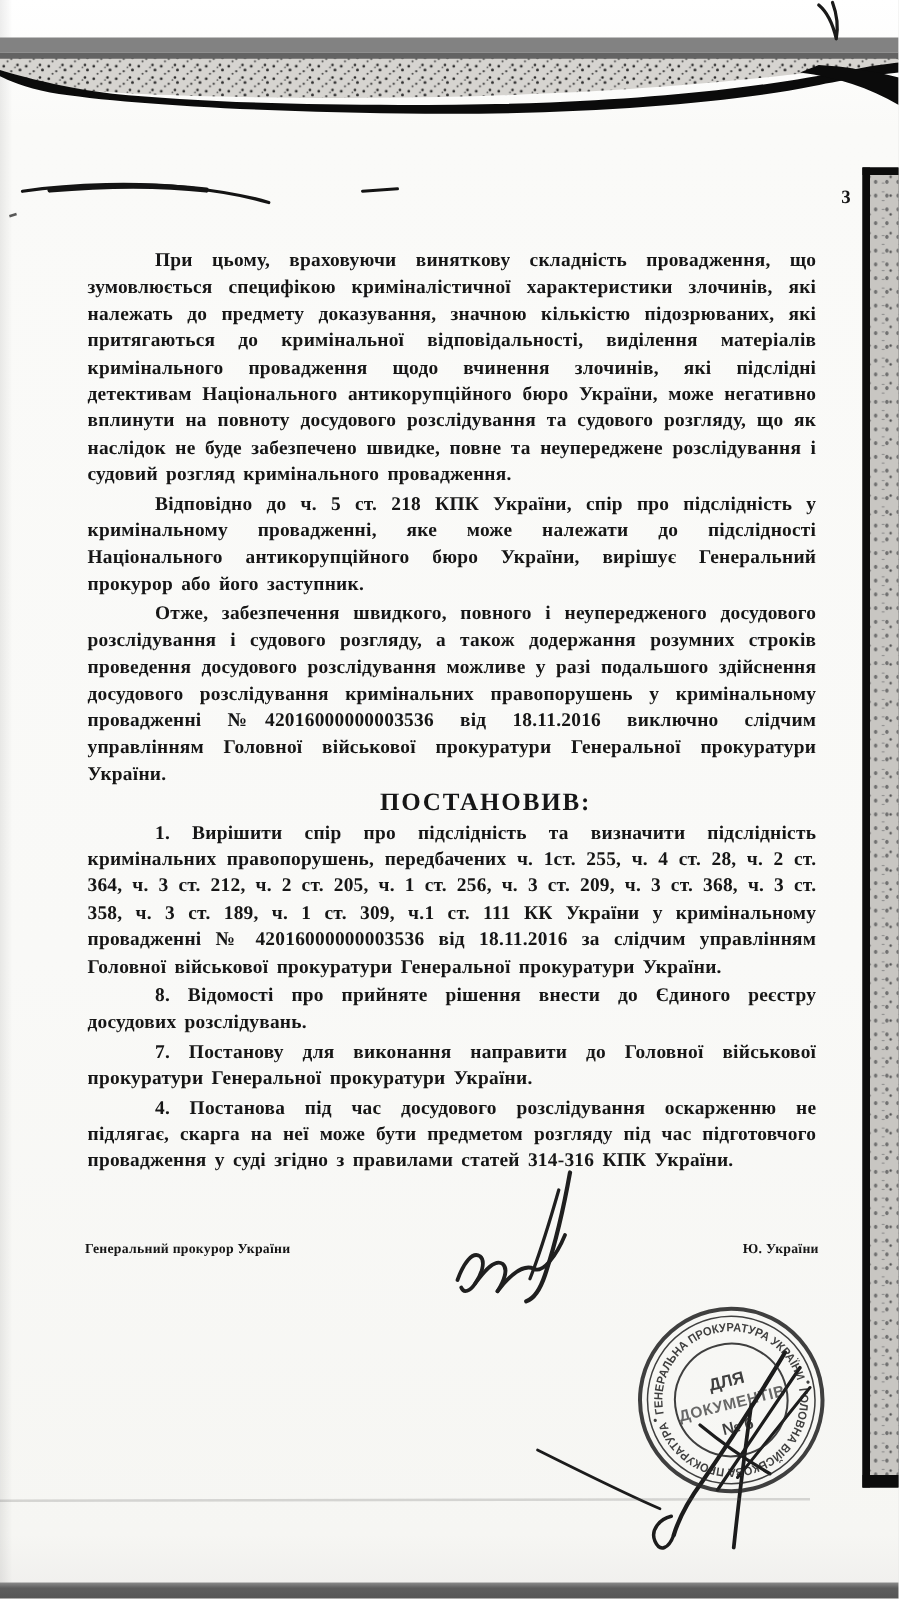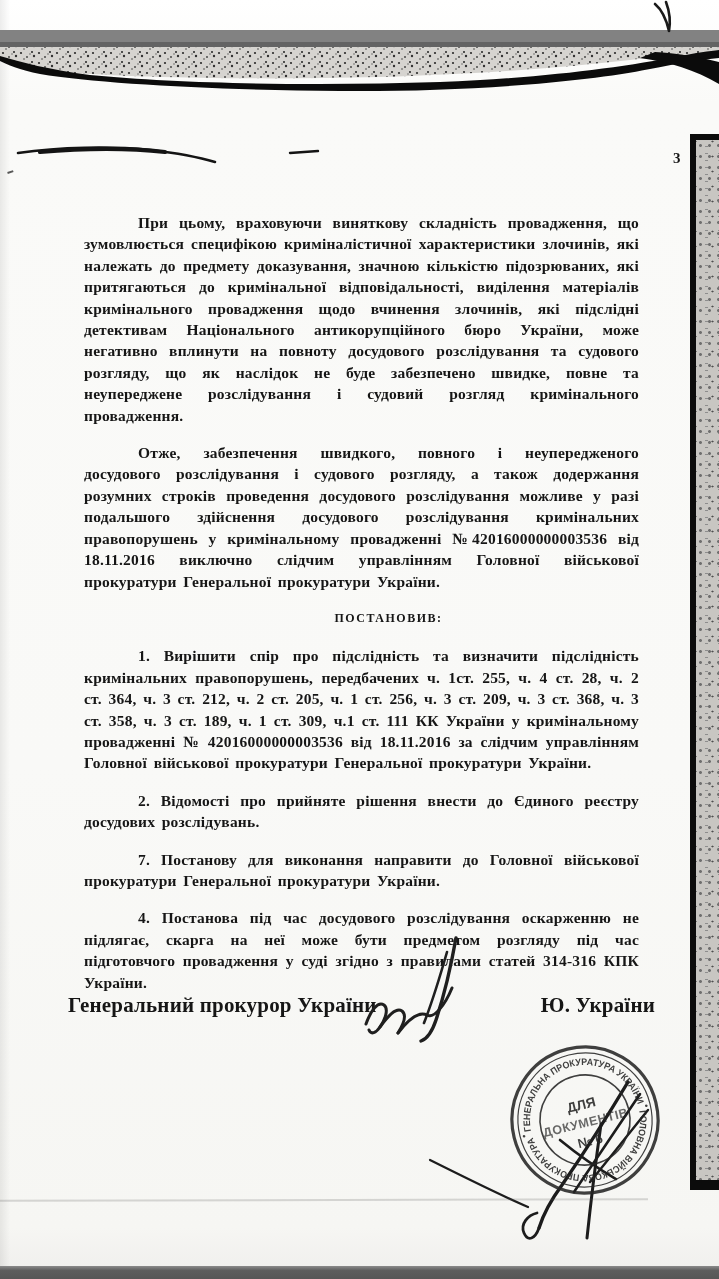--- a/index.html
+++ b/index.html
@@ -32,29 +32,29 @@
   }
   .page-number{
     position:absolute;top:150px;right:38px;
     font-size:15px;font-weight:700;letter-spacing:.5px;
   }
   .doc-flow{
     position:absolute;left:68px;top:196px;width:587px;
     font-size:15.5px;line-height:21.4px;font-weight:700;
     letter-spacing:.2px;word-spacing:2.5px;text-align:justify;
   }
-  .doc-flow p{margin:16px;text-indent:54px;}
+  .doc-flow p{margin:2px;text-indent:54px;}
   .res-heading{
-    text-align:center;font-size:12px;letter-spacing:1.5px;
+    text-align:center;font-size:20px;letter-spacing:1.5px;
     margin:9px 0 11px 0;font-weight:700;text-indent:0;
   }
   .sig-row{
     position:absolute;left:68px;top:993px;width:587px;
     display:flex;justify-content:space-between;align-items:baseline;
-    font-size:21px;font-weight:700;letter-spacing:.2px;
+    font-size:11px;font-weight:700;letter-spacing:.2px;
   }
   .overlay-svg{position:absolute;left:0;top:0;pointer-events:none;}
   .faint-line{
     position:absolute;left:0;top:1199px;width:648px;height:2px;
     background:rgba(90,90,90,.22);transform:rotate(-.12deg);
   }
   .left-mark{
     position:absolute;left:8px;top:171px;width:6px;height:4px;
     border-top:2px solid rgba(20,20,20,.7);transform:rotate(-18deg);
   }
@@ -93,24 +93,25 @@
   <div class="right-strip">
     <div class="grain"></div>
   </div>
 
   <div class="page-number">3</div>
 
   <div class="left-mark"></div>
 
   <div class="doc-flow">
     <p>При цьому, враховуючи виняткову складність провадження, що зумовлюється специфікою криміналістичної характеристики злочинів, які належать до предмету доказування, значною кількістю підозрюваних, які притягаються до кримінальної відповідальності, виділення матеріалів кримінального провадження щодо вчинення злочинів, які підслідні детективам Національного антикорупційного бюро України, може негативно вплинути на повноту досудового розслідування та судового розгляду, що як наслідок не буде забезпечено швидке, повне та неупереджене розслідування і судовий розгляд кримінального провадження.</p>
+    <p>Відповідно до ч. 5 ст. 218 КПК України, спір про підслідність у кримінальному провадженні, яке може належати до підслідності Національного антикорупційного бюро України, вирішує Генеральний прокурор або його заступник.</p>
     <p>Отже, забезпечення швидкого, повного і неупередженого досудового розслідування і судового розгляду, а також додержання розумних строків проведення досудового розслідування можливе у разі подальшого здійснення досудового розслідування кримінальних правопорушень у кримінальному провадженні №42016000000003536 від 18.11.2016 виключно слідчим управлінням Головної військової прокуратури Генеральної прокуратури України.</p>
     <p class="res-heading">ПОСТАНОВИВ:</p>
     <p>1. Вирішити спір про підслідність та визначити підслідність кримінальних правопорушень, передбачених ч. 1ст. 255, ч. 4 ст. 28, ч. 2 ст. 364, ч. 3 ст. 212, ч. 2 ст. 205, ч. 1 ст. 256, ч. 3 ст. 209, ч. 3 ст. 368, ч. 3 ст. 358, ч. 3 ст. 189, ч. 1 ст. 309, ч.1 ст. 111 КК України у кримінальному провадженні № 42016000000003536 від 18.11.2016 за слідчим управлінням Головної військової прокуратури Генеральної прокуратури України.</p>
-    <p>2. Відомості про прийняте рішення внести до Єдиного реєстру досудових розслідувань.</p>
+    <p>8. Відомості про прийняте рішення внести до Єдиного реєстру досудових розслідувань.</p>
     <p>7. Постанову для виконання направити до Головної військової прокуратури Генеральної прокуратури України.</p>
     <p>4. Постанова під час досудового розслідування оскарженню не підлягає, скарга на неї може бути предметом розгляду під час підготовчого провадження у суді згідно з правилами статей 314-316 КПК України.</p>
   </div>
 
   <div class="sig-row">
     <span>Генеральний прокурор України</span>
     <span>Ю. України</span>
   </div>
 
   <svg class="overlay-svg" width="719" height="1279" viewBox="0 0 719 1279">

